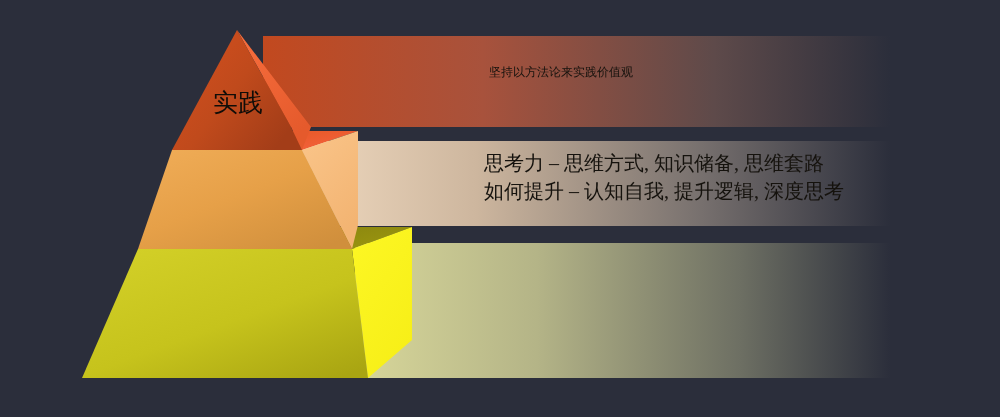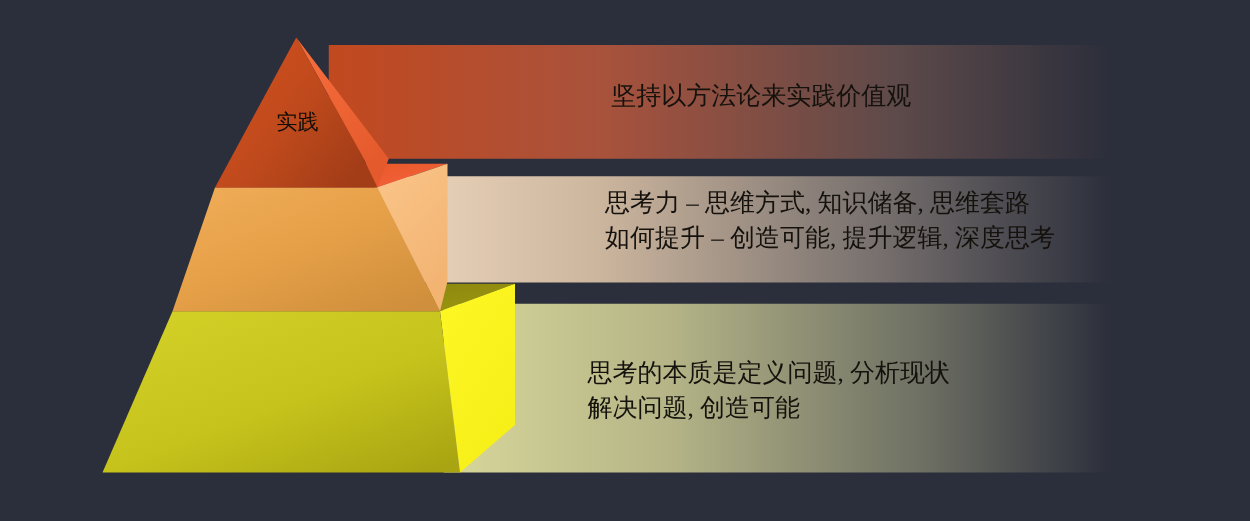--- a/index.html
+++ b/index.html
@@ -32,25 +32,25 @@
     pointer-events: none;
   }
   .banner-text {
     position: absolute;
     color: #15120d;
     font-family: "Liberation Serif", "DejaVu Serif", serif;
     line-height: 1.38;
     white-space: pre-line;
     pointer-events: none;
   }
-  #label-top    { left: 178px; top: 88px;  width: 120px; font-size: 17px; }
+  #label-top    { left: 178px; top: 88px;  width: 120px; font-size: 25px; }
   #label-middle { left: 135px; top: 176px; width: 200px; font-size: 20px; }
   #label-bottom { left: 110px; top: 310px; width: 250px; font-size: 20px; }
 
-  #text-top    { left: 489px; top: 64px;  font-size: 20px; }
+  #text-top    { left: 489px; top: 64px;  font-size: 12px; }
   #text-middle { left: 484px; top: 150px; font-size: 20px; }
   #text-bottom { left: 470px; top: 286px; font-size: 20px; }
 </style>
 </head>
 <body>
 
 <div id="stage">
 
   <svg class="layer" viewBox="0 0 1000 417">
     <defs>
@@ -130,18 +130,16 @@
     <polygon points="237,30 291,127 302,150 172,150" fill="url(#gradTop1Front)"></polygon>
   </svg>
 
   <div class="tier-label" id="label-top">实践</div>
 
 
 
   <div class="banner-text" id="text-top">坚持以方法论来实践价值观</div>
 
   <div class="banner-text" id="text-middle">思考力 – 思维方式, 知识储备, 思维套路
-如何提升 – 创造可能, 提升逻辑, 深度思考</div>
+如何提升 – 认知自我, 提升逻辑, 深度思考</div>
 
-  <div class="banner-text" id="text-bottom">思考的本质是定义问题, 分析现状
-解决问题, 创造可能</div>
 
 </div>
 
 </body></html>

